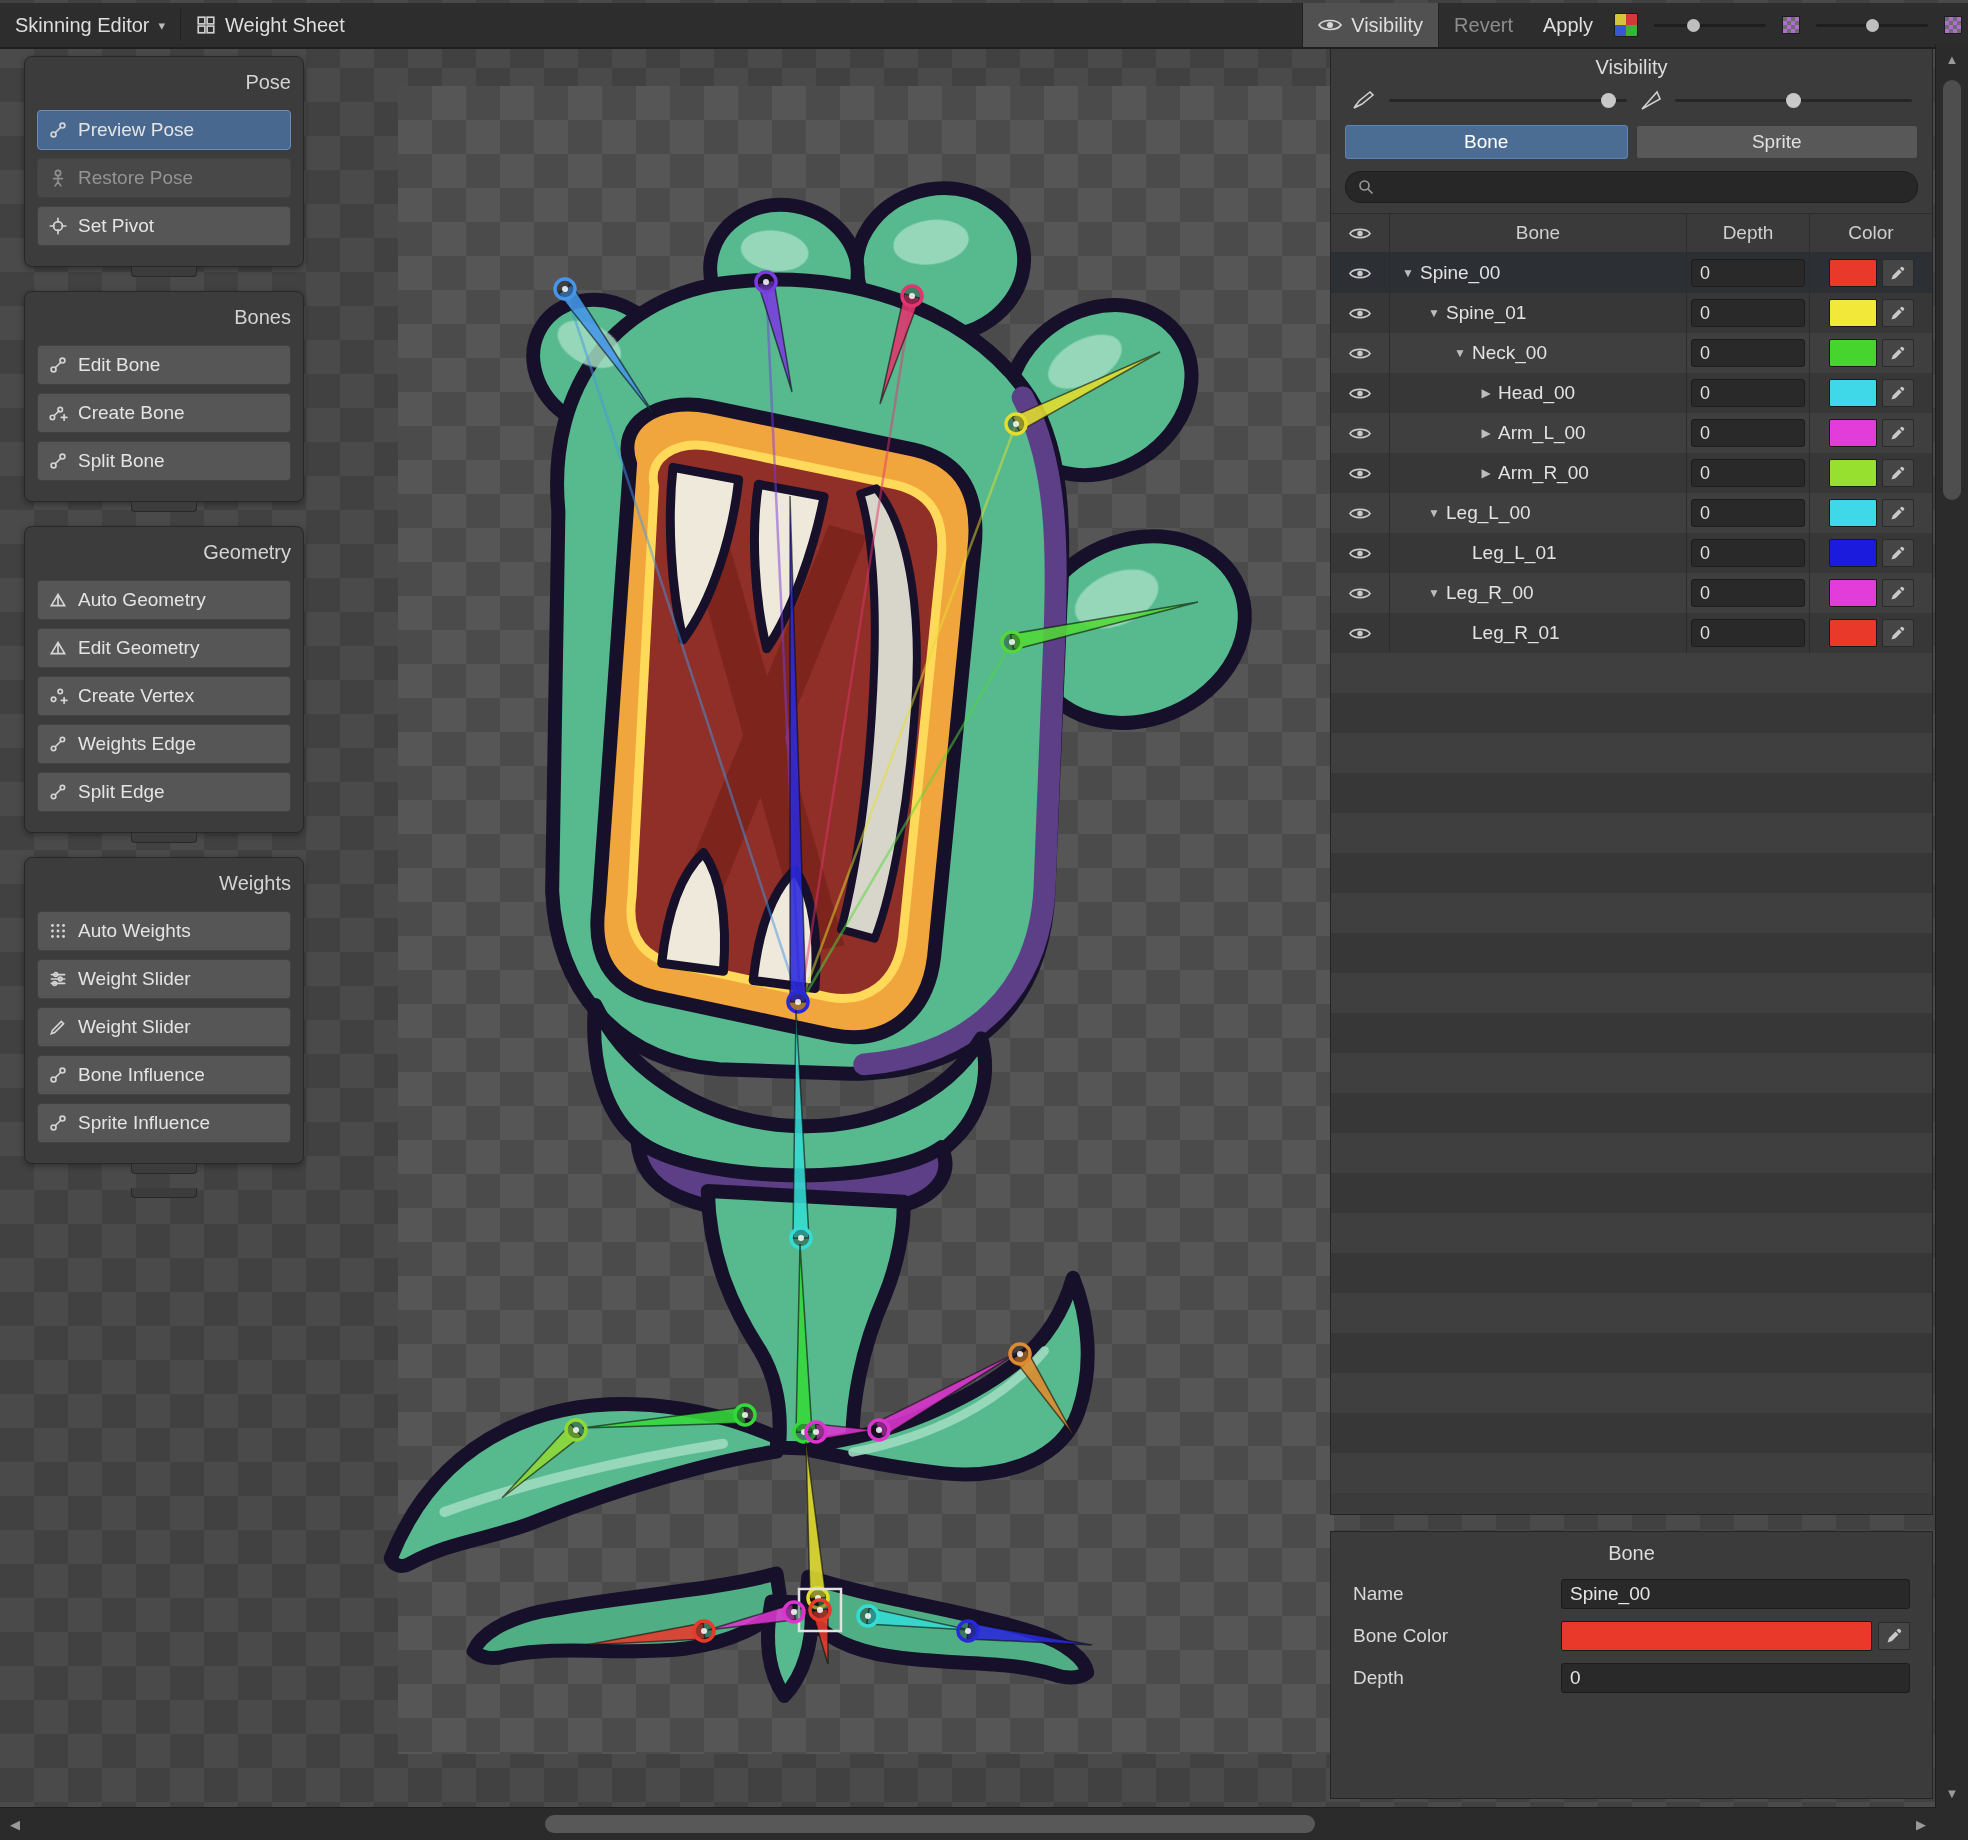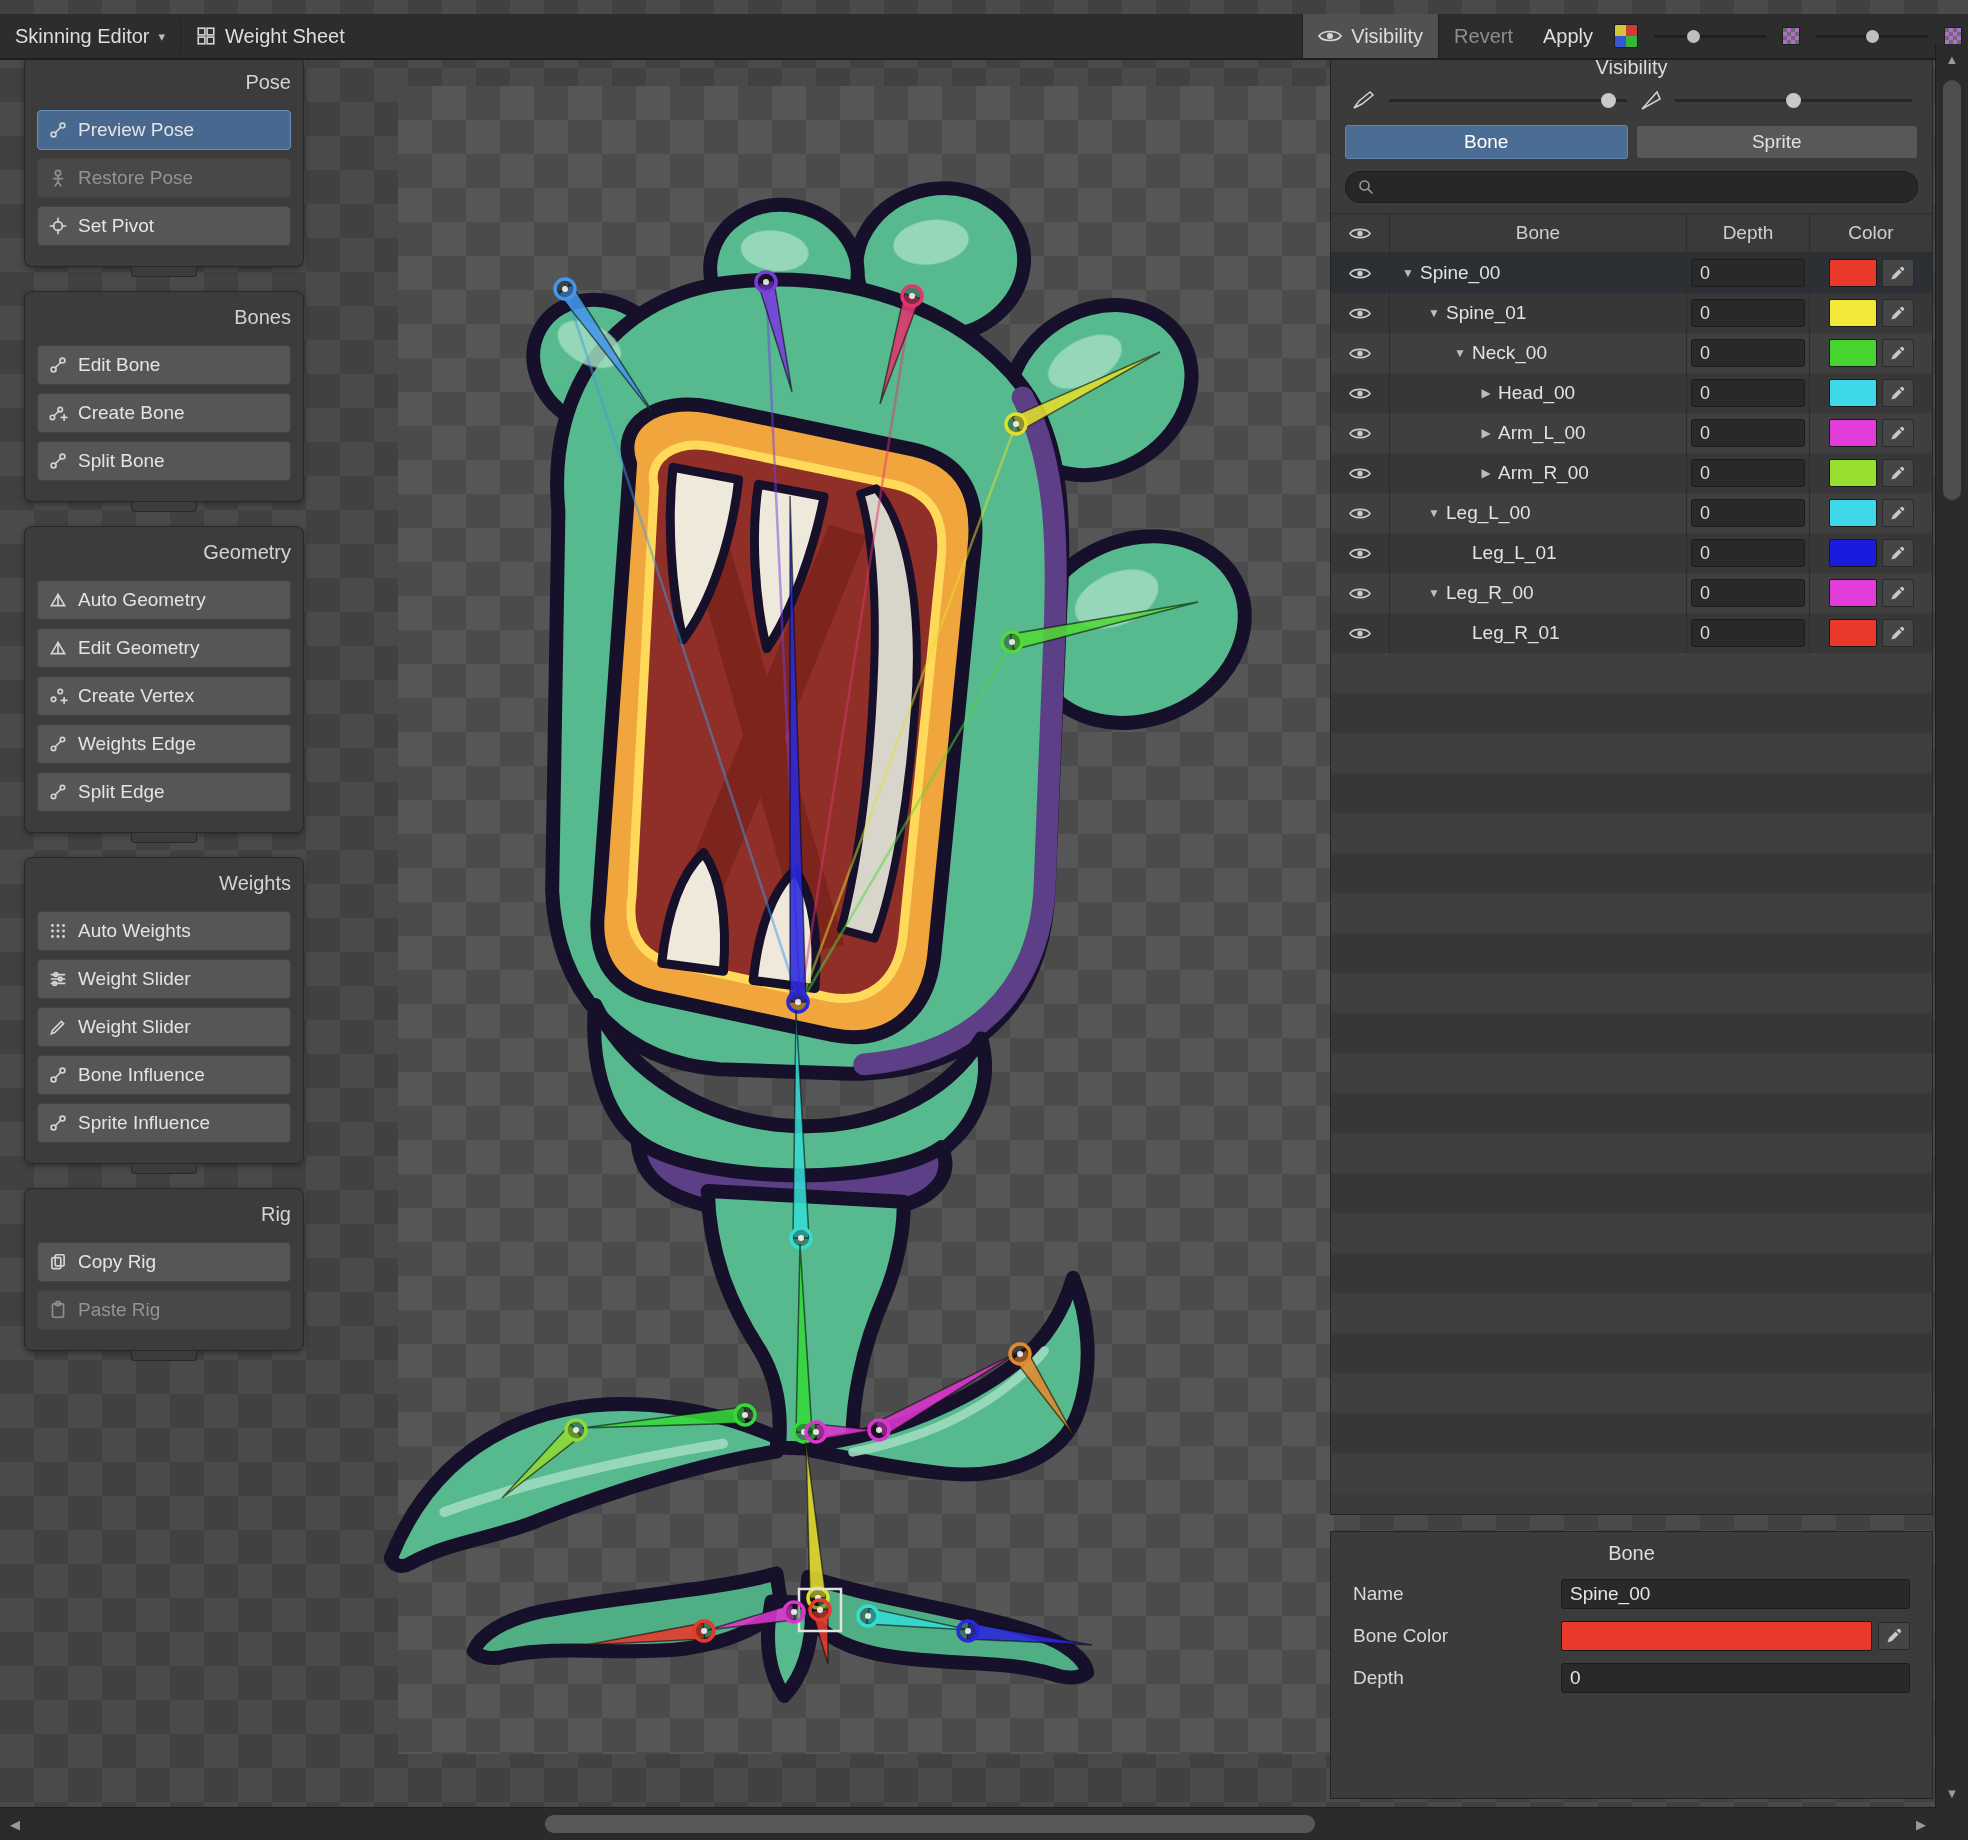--- a/index.html
+++ b/index.html
@@ -7,21 +7,21 @@
        font-family:"Liberation Sans",sans-serif;color:#dcdcdc;-webkit-font-smoothing:antialiased;}
   
   #canvas{position:absolute;inset:0;
     background:conic-gradient(#4a4a4a 90deg,#414141 90deg 180deg,#4a4a4a 180deg 270deg,#414141 270deg);
     background-size:68px 68px;}
   #sprite-area{position:absolute;left:398px;top:86px;width:936px;height:1668px;
     background:conic-gradient(#565656 90deg,#4b4b4b 90deg 180deg,#565656 180deg 270deg,#4b4b4b 270deg);
     background-size:68px 68px;}
   #scene{position:absolute;left:0;top:0;}
   
-  #toolbar{position:absolute;left:0;top:14px;right:0;height:44px;background:#2d2d2d;
+  #toolbar{position:absolute;left:0;top:3px;right:0;height:44px;background:#2d2d2d;
     border-bottom:2px solid #1f1f1f;display:flex;align-items:stretch;font-size:20px;z-index:30;}
   .tb-item{display:flex;align-items:center;gap:9px;padding:0 15px;color:#dedede;cursor:default;white-space:nowrap;}
   .tb-item.seg{background:#515151;border-left:1px solid #222;border-right:1px solid #222;}
   .tb-item.dis{color:#8d8d8d;}
   .tb-sep{width:1px;background:#222;margin:6px 0;}
   .tb-spacer{flex:1;}
   .caret{font-size:13px;color:#bbb;}
   .tb-slider{width:112px;height:14px;position:relative;align-self:center;margin:0 10px;}
   .tb-slider .track{position:absolute;left:0;right:0;top:6px;height:3px;background:#1e1e1e;border-radius:2px;}
   .tb-slider .thumb{position:absolute;top:1px;width:13px;height:13px;border-radius:50%;background:#bfbfbf;margin-left:-6px;}
@@ -470,41 +470,20 @@
     <g fill="none" stroke="#d4d4d4" stroke-width="1.5" stroke-linecap="round">
             <circle cx="5" cy="13" r="2.2"></circle>
             <path d="M6.5 11.5 L11.5 6.5"></path>
             <circle cx="13" cy="5" r="2.2"></circle>
           </g>
         </svg>
         <span>Sprite Influence</span>
       </div>
     </div>
     <div class="nub"></div>
-    <div class="group">
-      <div class="group-title">Rig</div>
-      <div class="btn">
-        <svg width="20" height="20" viewBox="0 0 18 18">
-    <g fill="none" stroke="#d4d4d4" stroke-width="1.5" stroke-linecap="round">
-            <rect x="3.5" y="5" width="8" height="10" rx="1"></rect>
-            <rect x="6.5" y="2.5" width="8" height="10" rx="1"></rect>
-          </g>
-        </svg>
-        <span>Copy Rig</span>
-      </div>
-      <div class="btn dis">
-        <svg width="20" height="20" viewBox="0 0 18 18">
-    <g fill="none" stroke="#d4d4d4" stroke-width="1.5" stroke-linecap="round">
-            <rect x="4" y="3.5" width="10" height="12" rx="1"></rect>
-            <rect x="7" y="1.5" width="4" height="3.5" rx="1"></rect>
-          </g>
-        </svg>
-        <span>Paste Rig</span>
-      </div>
-    </div>
     <div class="nub"></div>
   </aside>
 
 <section id="vis-panel">
   <div class="panel-title">Visibility</div>
   <div class="vp-sliders">
     <svg width="26" height="22" viewBox="0 0 26 22">
       <path d="M3 19 L8 12 L19 3 L22 6 L11 15 Z" fill="none" stroke="#cfcfcf" stroke-width="1.6"></path>
       <path d="M3 19 L7 17 L5 15 Z" fill="#cfcfcf"></path>
     </svg>

